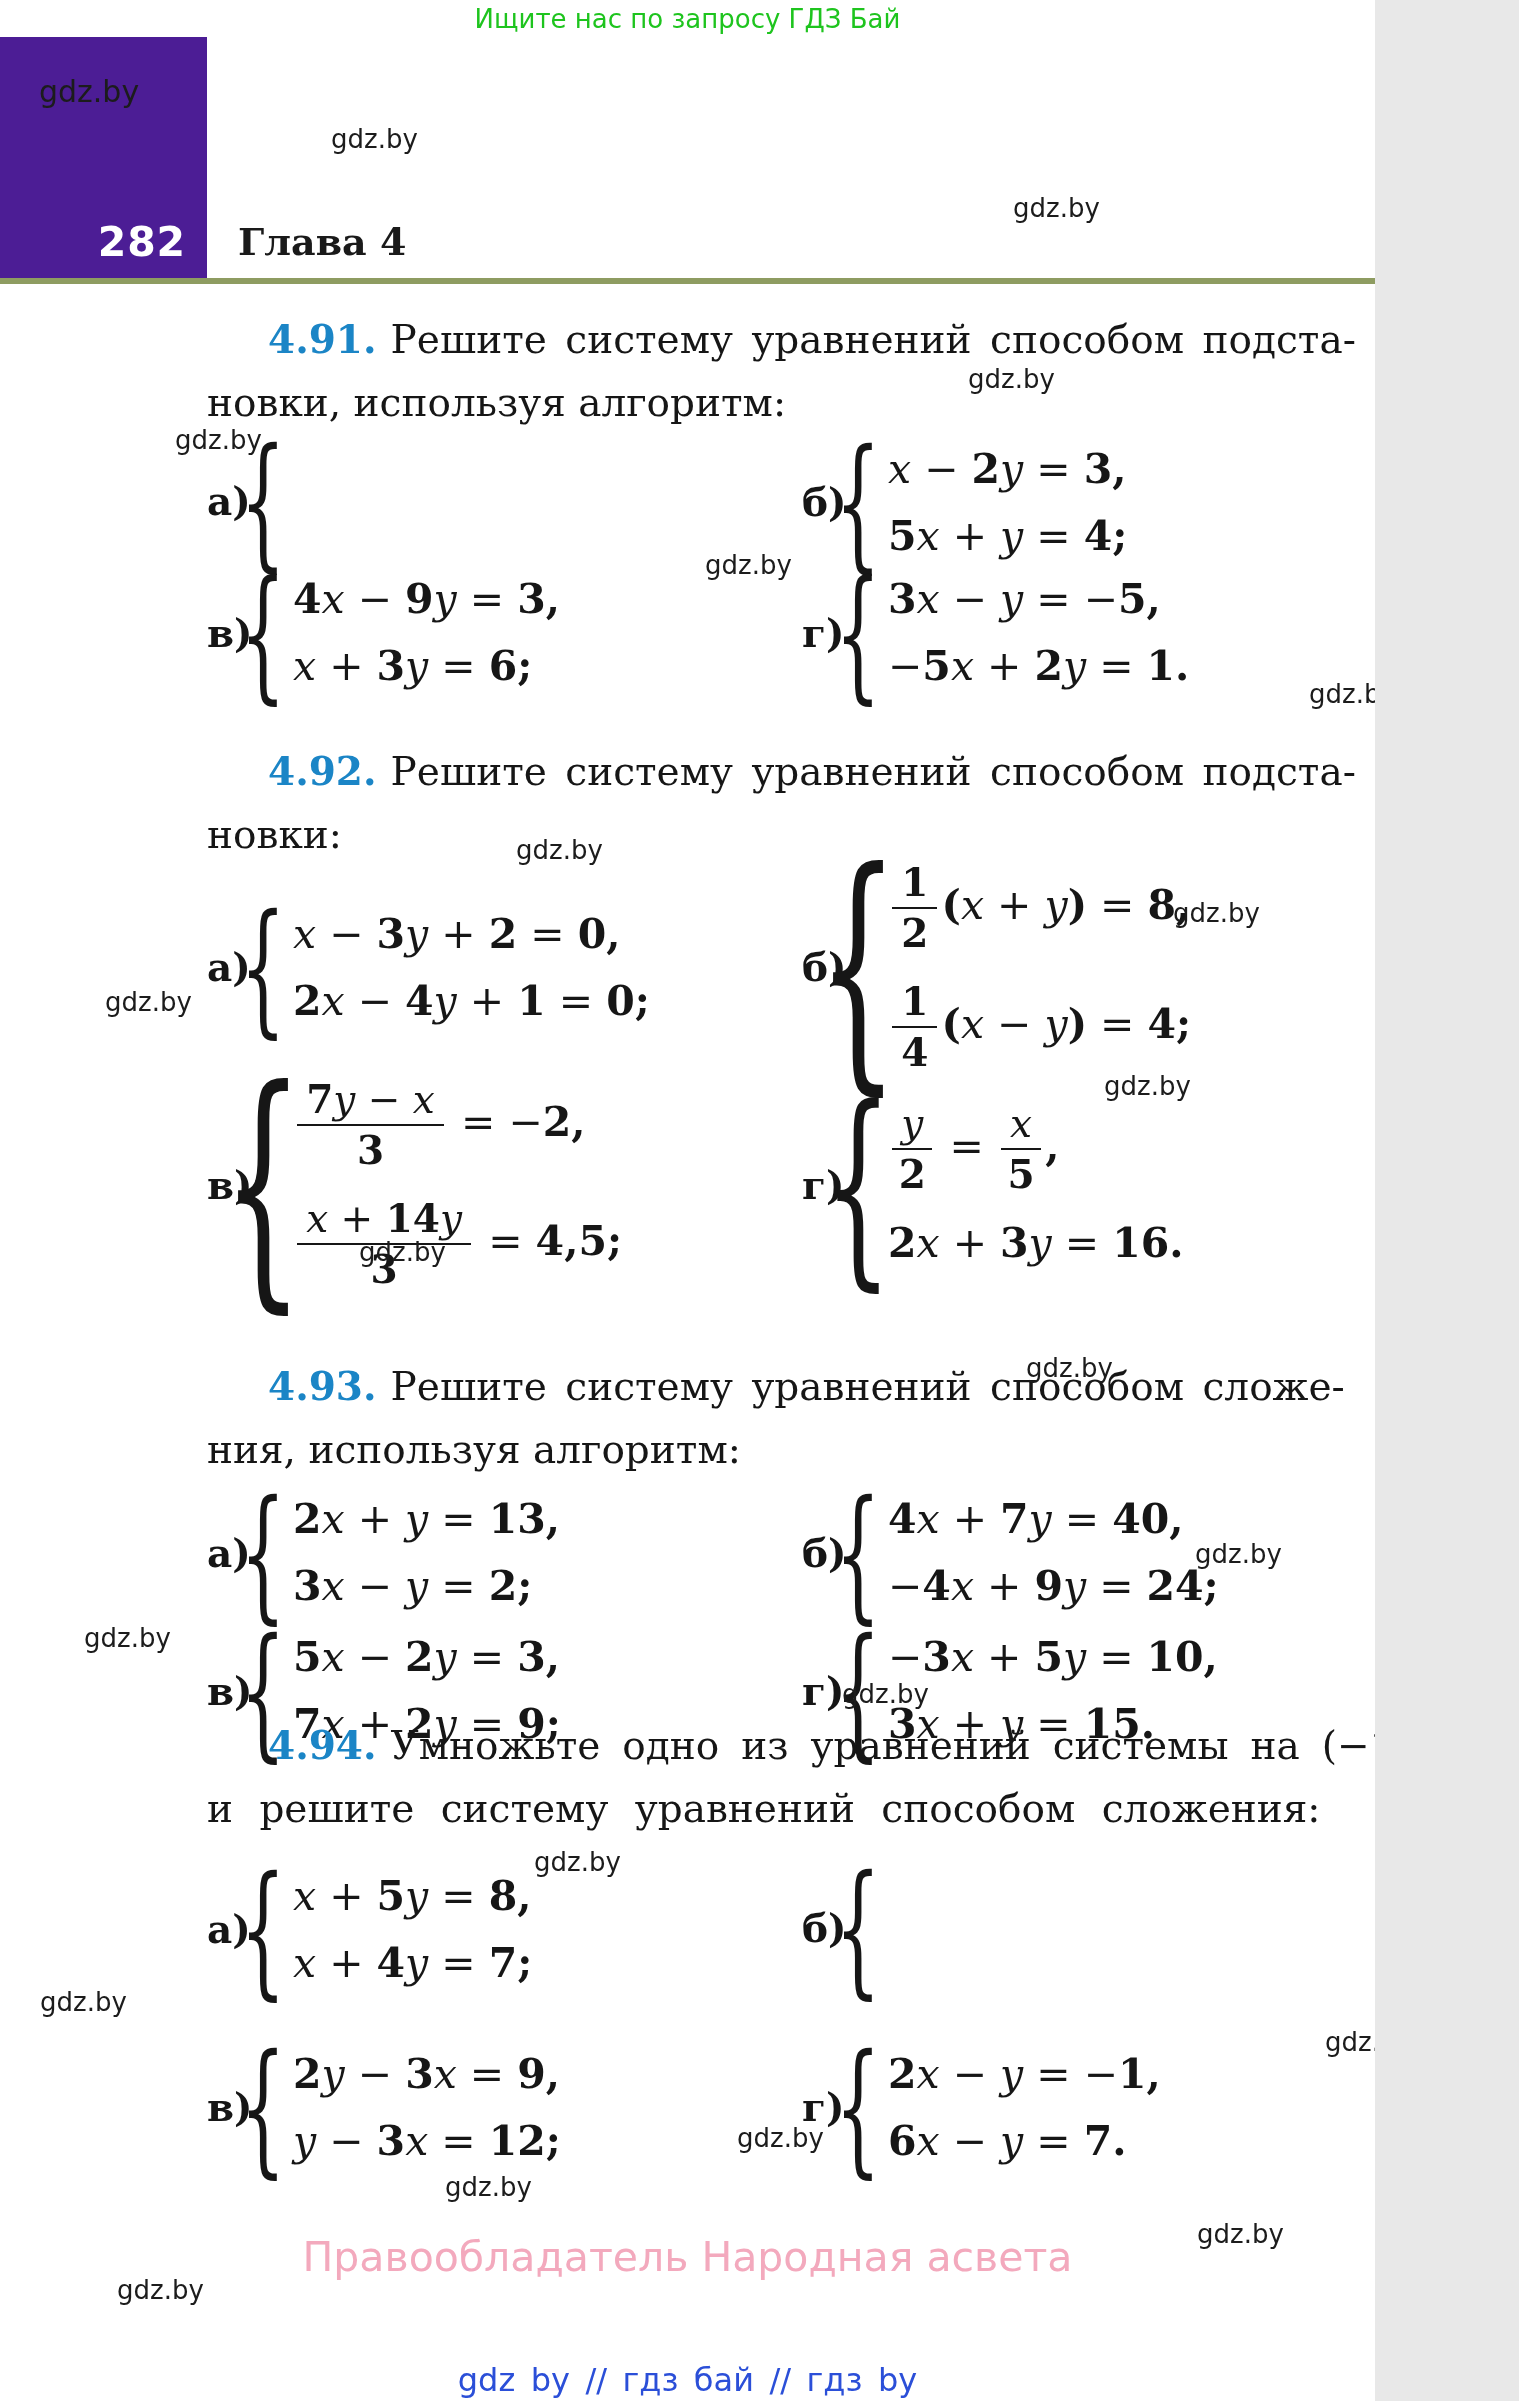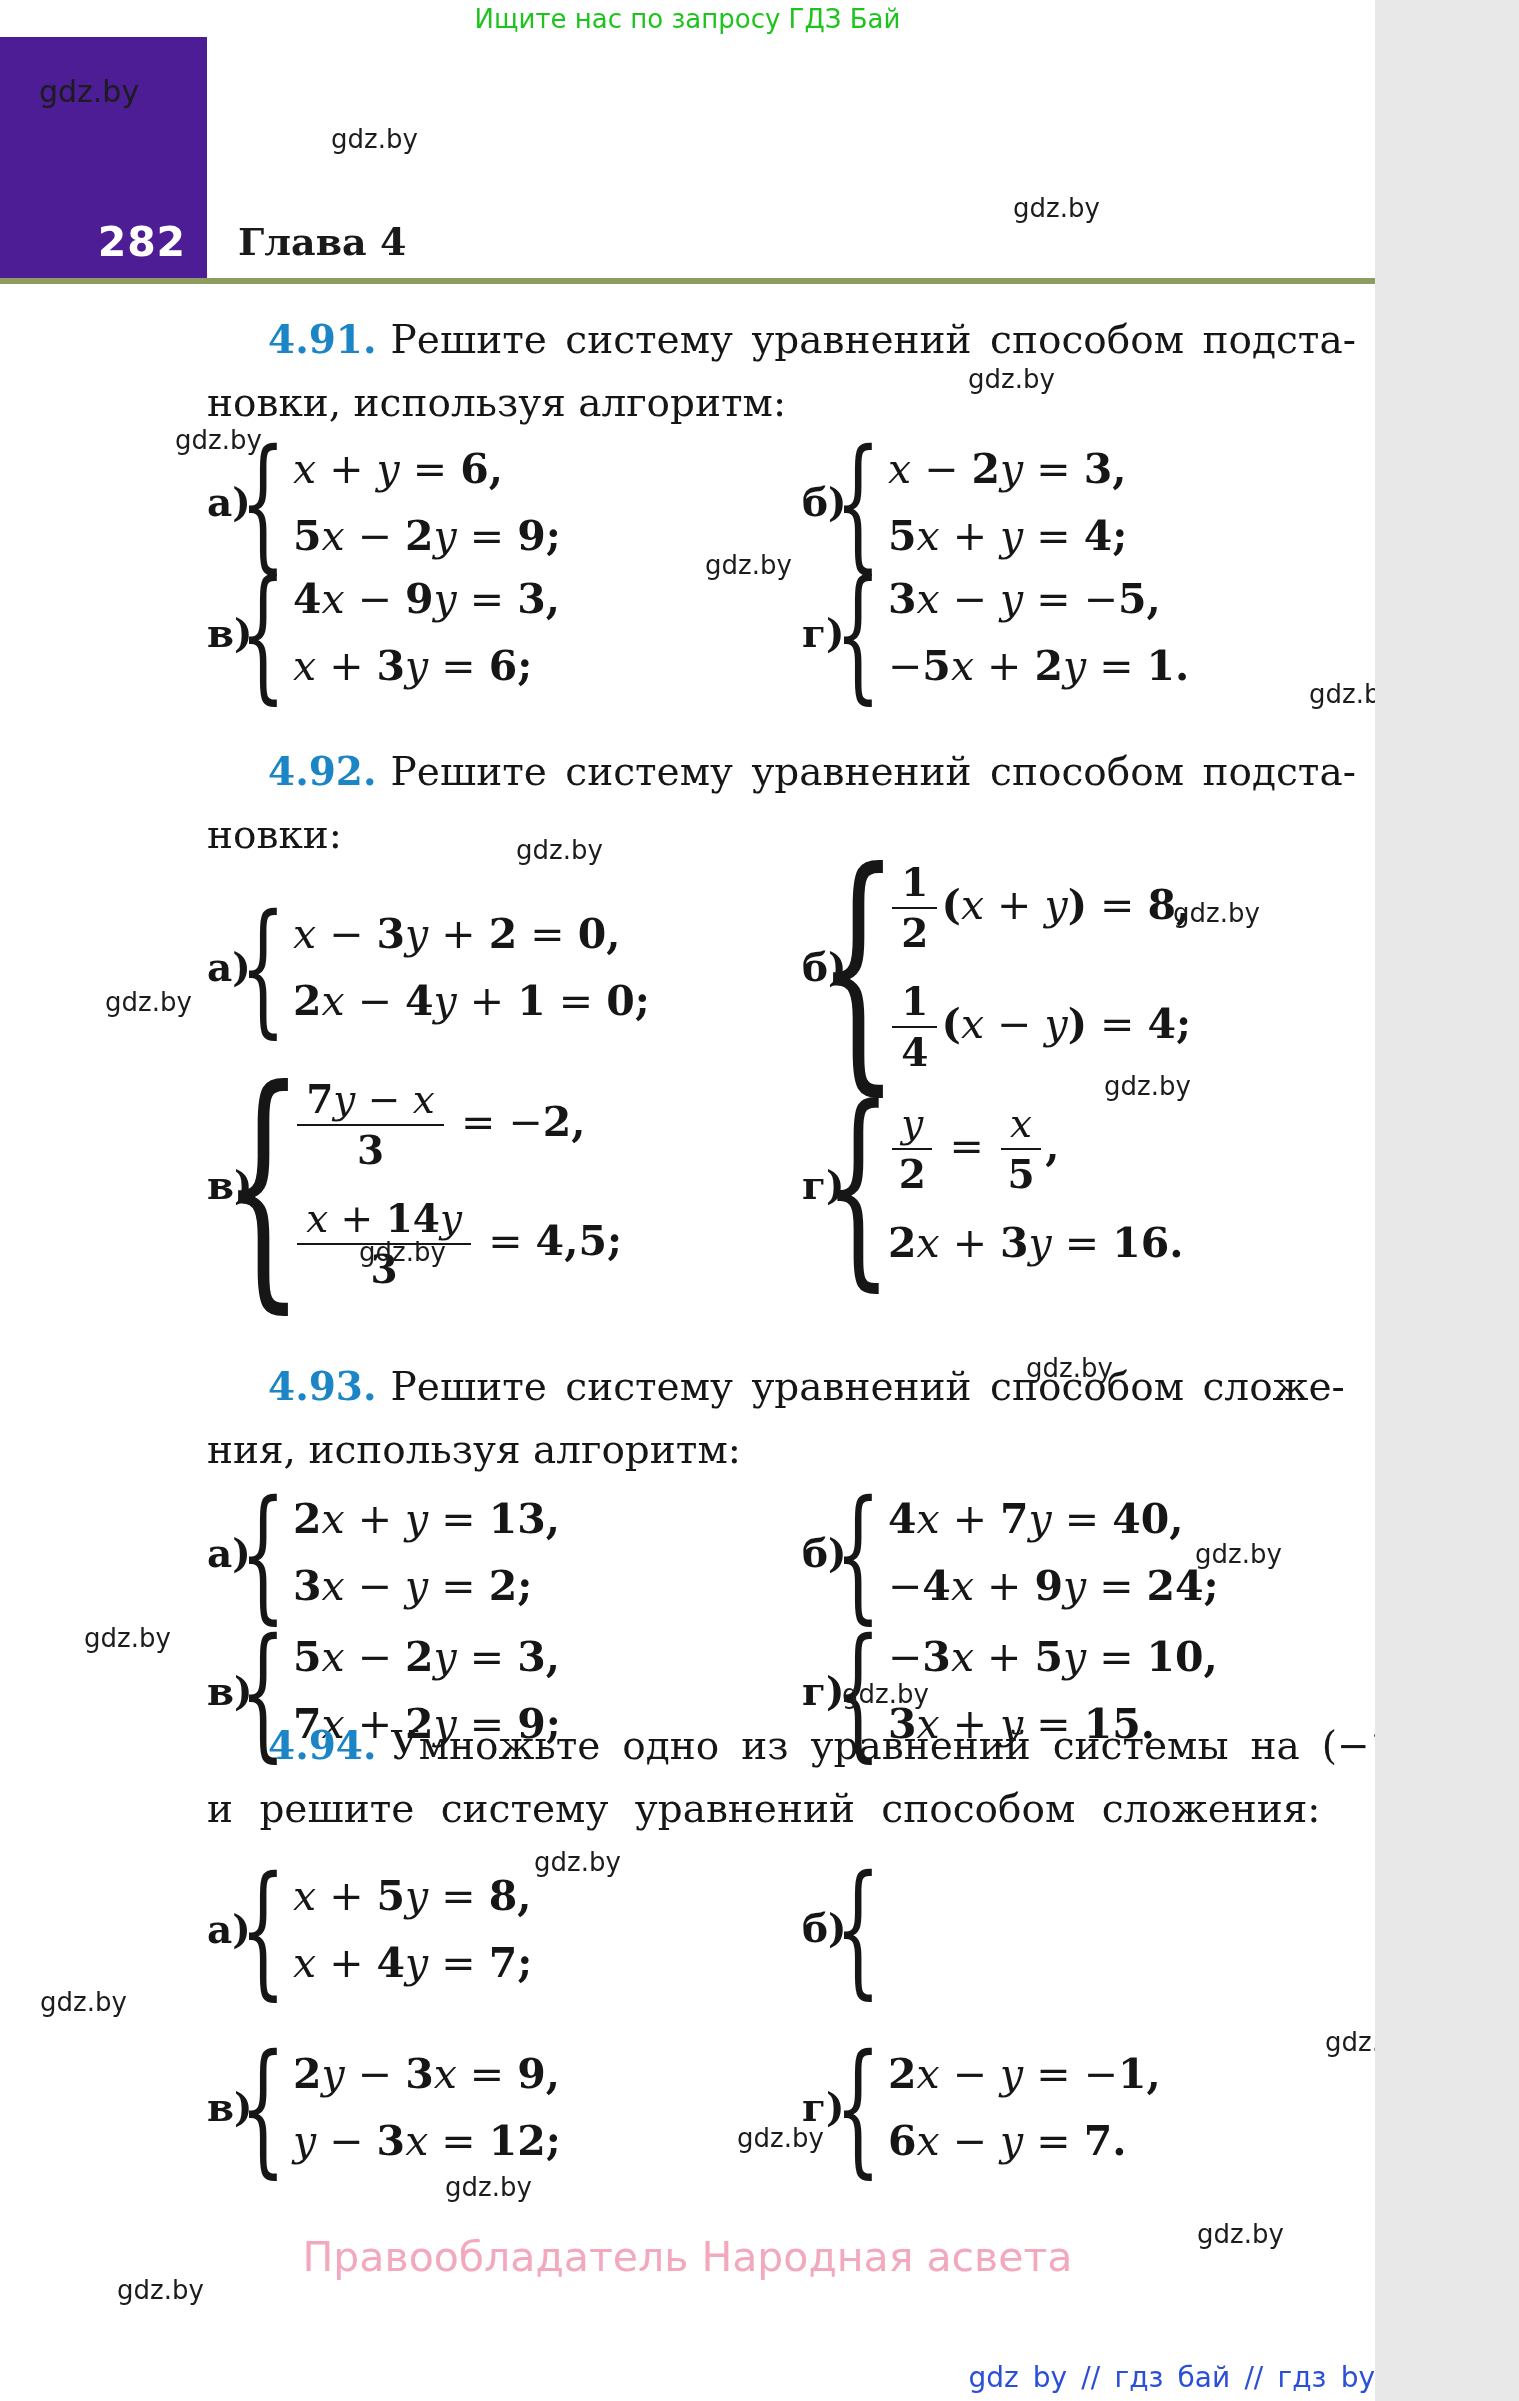--- a/index.html
+++ b/index.html
@@ -7,22 +7,22 @@
         font-family:"DejaVu Serif",serif;}
   .topbar{position:absolute;top:4.4px;left:0;width:100%;text-align:center;
           font-family:"DejaVu Sans",sans-serif;font-size:26px;color:#1ec41e;}
   .sidebox{position:absolute;left:0;top:37px;width:207px;height:243px;background:#4c1d95;}
   .pn{position:absolute;right:21px;bottom:14px;color:#ffffff;
       font-family:"DejaVu Sans",sans-serif;font-weight:bold;font-size:41px;letter-spacing:0.9px;}
   .chapter{position:absolute;left:238px;top:219px;font-weight:bold;font-size:38px;color:#1a1a1a;}
   .rule{position:absolute;left:0;top:278px;width:1519px;height:6.1px;background:#8e9c61;}
   .copyright{position:absolute;top:2233px;left:0;width:100%;text-align:center;
              font-family:"DejaVu Sans",sans-serif;font-size:41px;color:#f3a9bd;}
-  .footer{position:absolute;top:2361px;left:0;width:100%;text-align:right;
-          font-family:"DejaVu Sans",sans-serif;font-size:28px;color:#2b4fd8;word-spacing:5.3px;}
+  .footer{position:absolute;top:2361px;left:0;width:100%;text-align:center;
+          font-family:"DejaVu Sans",sans-serif;font-size:32px;color:#2b4fd8;word-spacing:5.3px;}
   .watermark{position:absolute;font-family:"DejaVu Sans",sans-serif;color:#1c1c1c;font-size:26px;white-space:nowrap;}
 
   .problem{position:absolute;left:207px;width:1164px;color:#161616;}
   .title-line{font-size:39px;line-height:63px;white-space:nowrap;}
   .t1{word-spacing:6.1px;}
   .p3 .t1{word-spacing:9.6px;}
   .p3 .t2{word-spacing:14px;}
   .pnum{color:#1b85c6;font-weight:bold;margin-left:61px;margin-right:14px;}
   .row{display:flex;align-items:center;}
   .syscell{flex:0 0 595px;}
@@ -61,24 +61,20 @@
   <div class="rule"></div>
 
   <div id="content">
       <div class="problem p0" style="top: 308px;">
         <div class="title-line t1"><span class="pnum">4.91.</span>Решите систему уравнений способом подста-</div>
         <div class="title-line t2">новки, используя алгоритм:</div>
         <div class="row" style="margin-top: 10.5px;">
           <div class="syscell"><div class="system">
               <span class="sys-label">а)</span>
               <span class="brace">{</span>
-              <div class="eqs">
-                <div class="eq"><i>x</i> + <i>y</i> = <b>6,</b></div>
-                <div class="eq"><b>5</b><i>x</i> − <b>2</b><i>y</i> = <b>9;</b></div>
-              </div>
             </div></div>
           <div class="syscell right"><div class="system">
               <span class="sys-label">б)</span>
               <span class="brace">{</span>
               <div class="eqs">
                 <div class="eq"><i>x</i> − <b>2</b><i>y</i> = <b>3,</b></div>
                 <div class="eq"><b>5</b><i>x</i> + <i>y</i> = <b>4;</b></div>
               </div>
             </div></div>
         </div>

